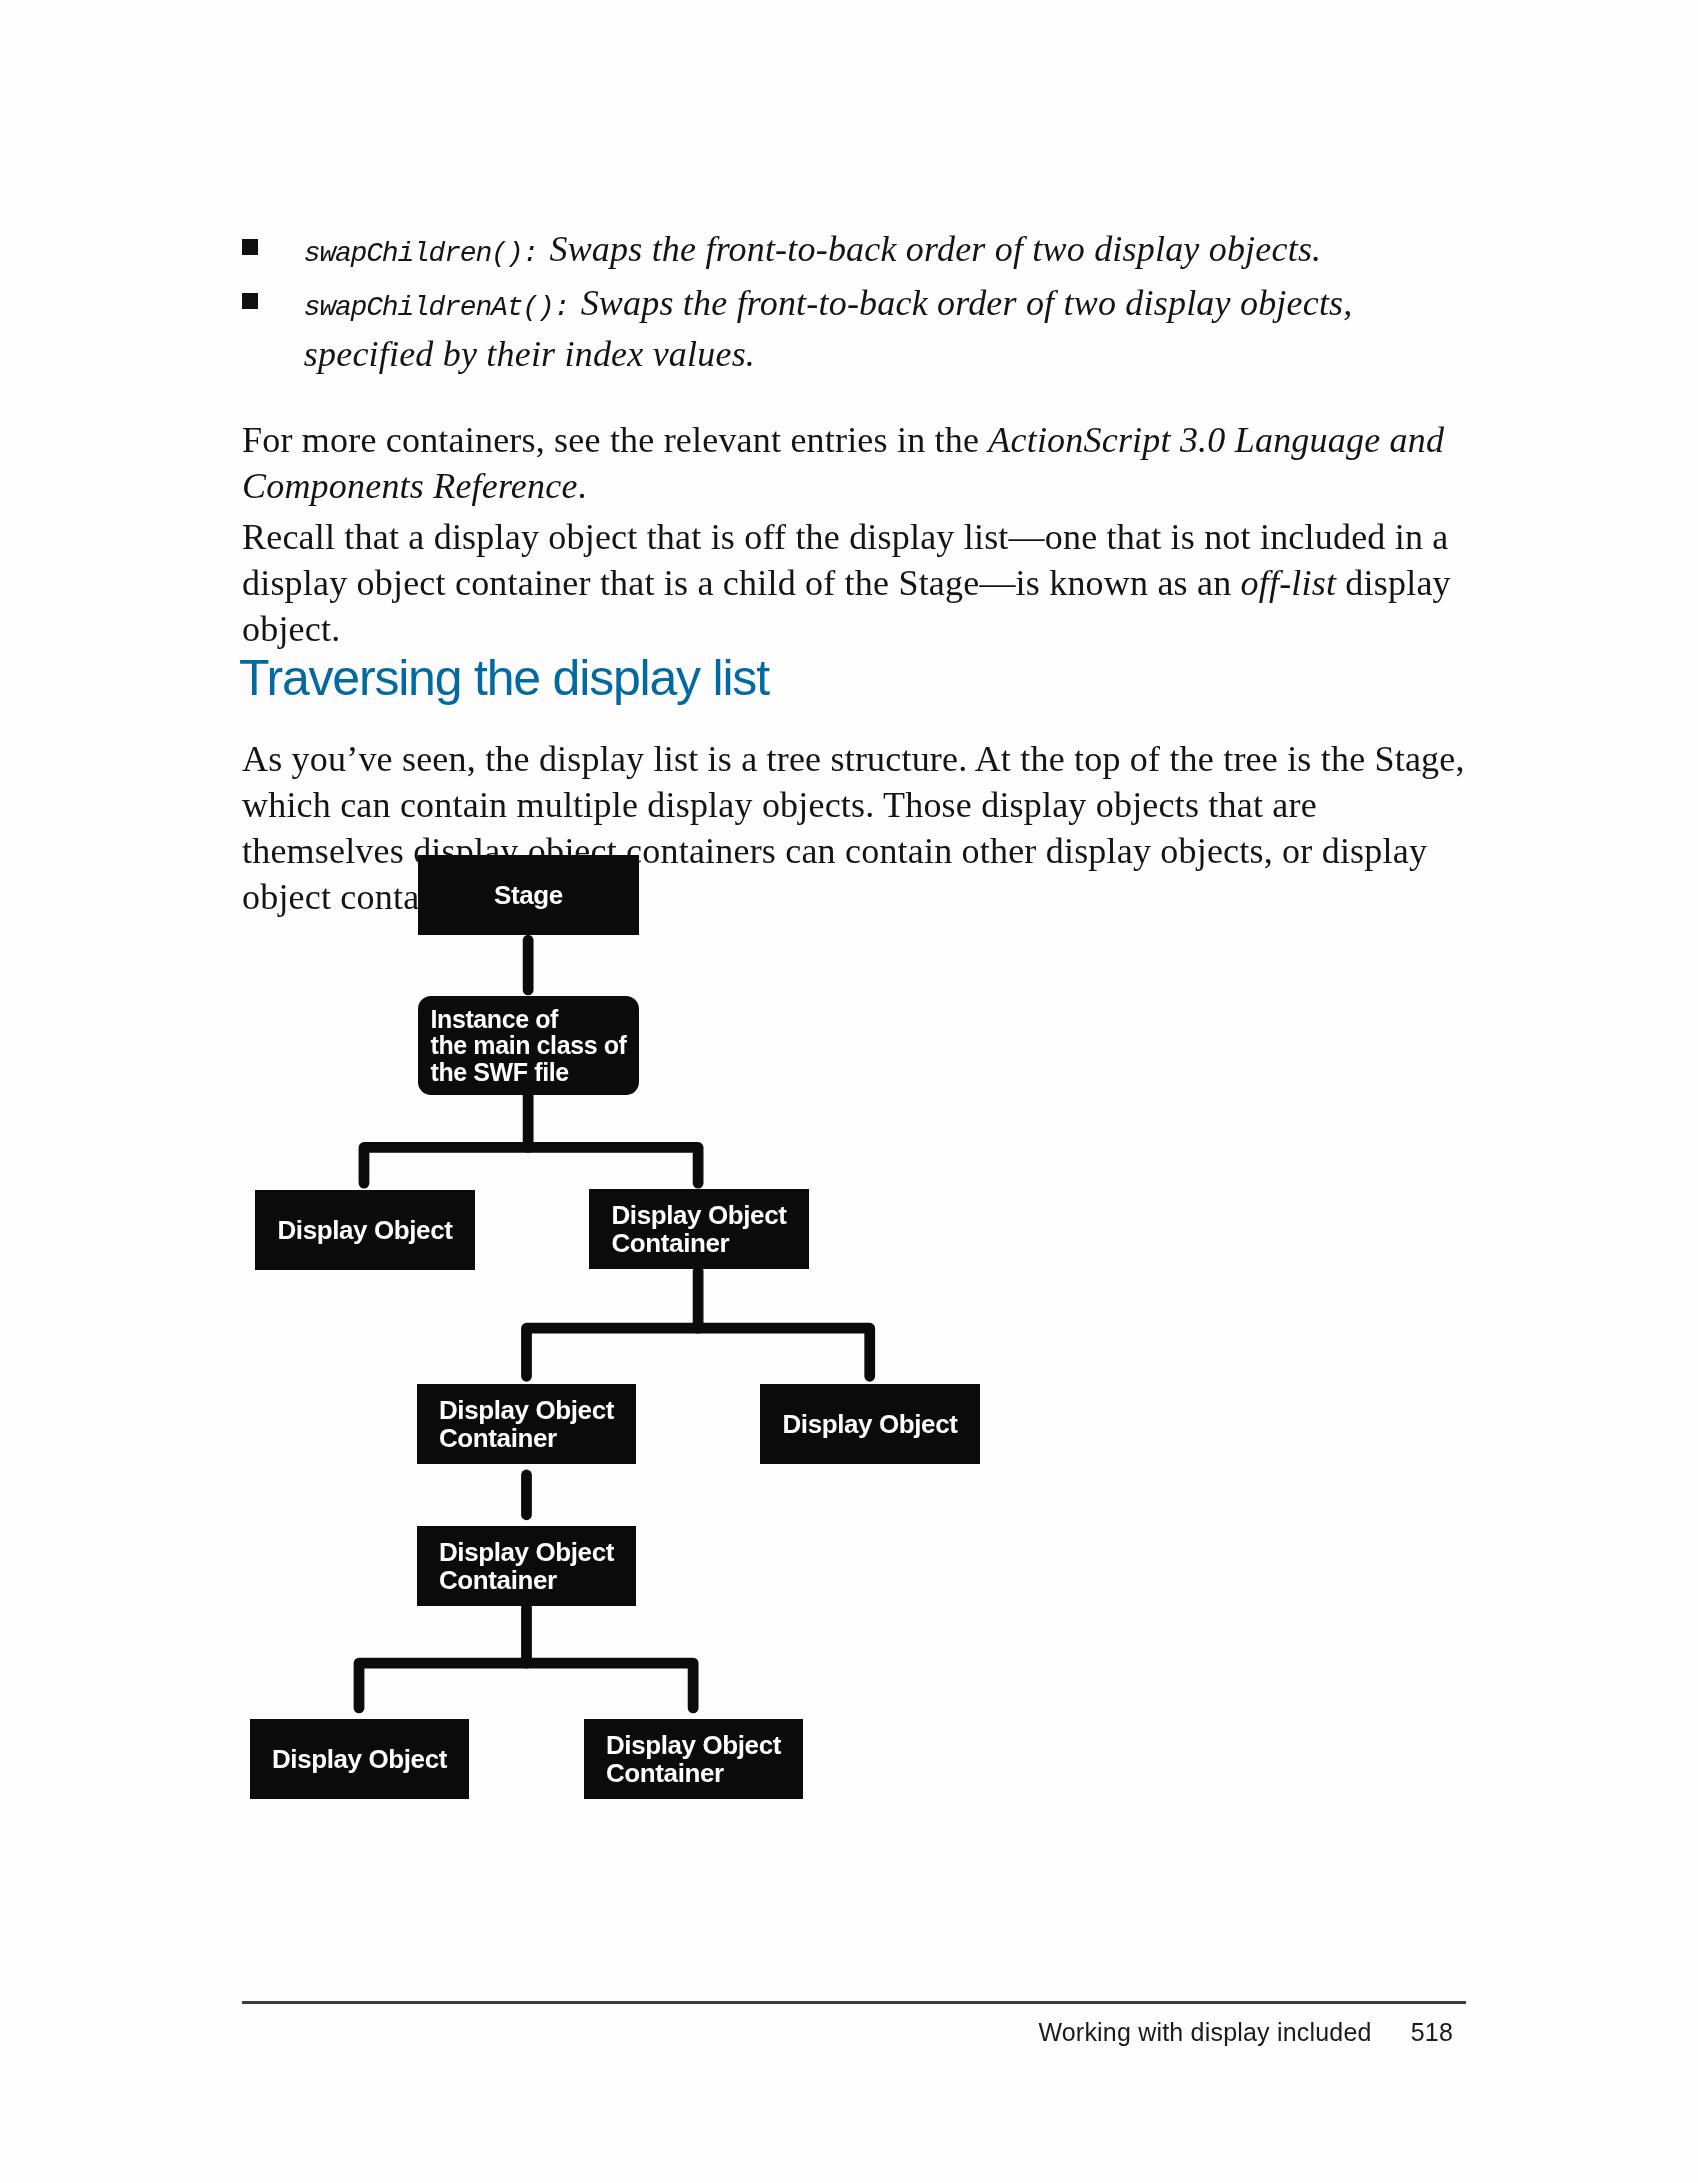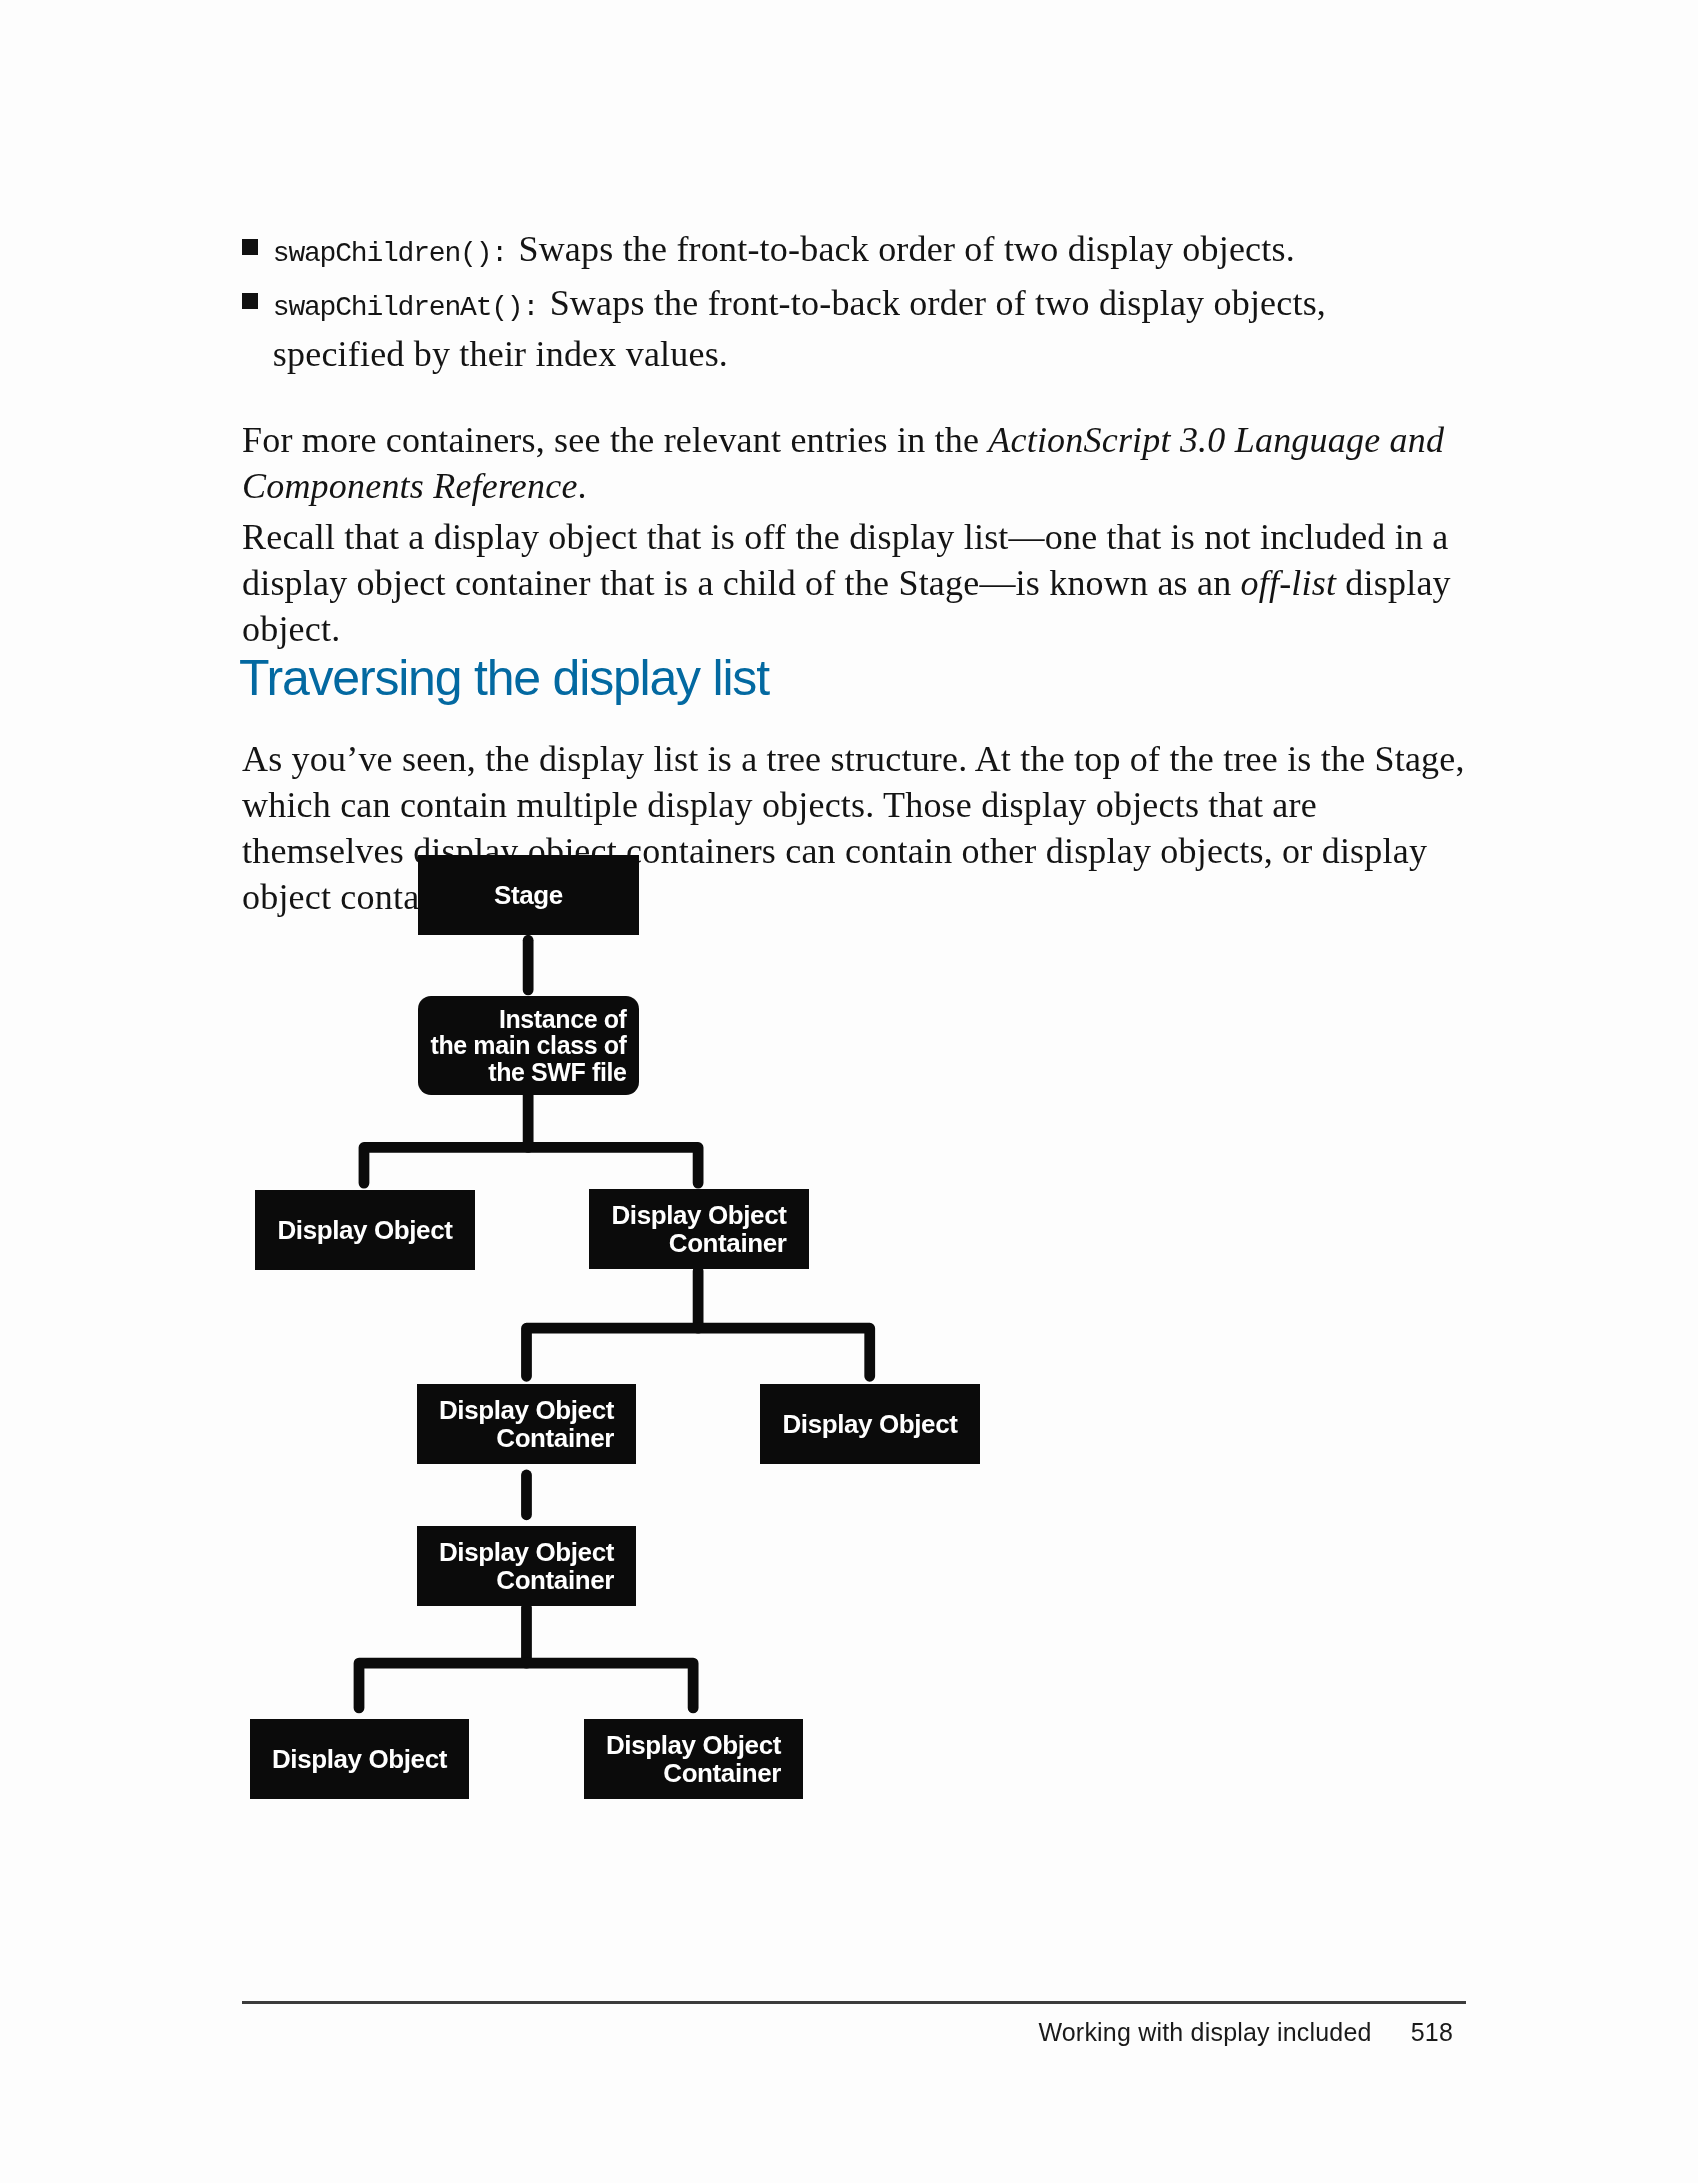--- a/index.html
+++ b/index.html
@@ -19,40 +19,40 @@
   .code{
     font-family:"Liberation Mono","DejaVu Sans Mono",monospace;
     font-size:28px;letter-spacing:-1.2px;
   }
   .bullets{left:242px;top:226px;width:1177px;}
   .bullet-item{display:flex;margin-bottom:2.5px;}
   .bullet-glyph{
     flex:0 0 auto;width:15.8px;height:15.8px;background:#111;
     margin:13.3px 0 0 0;
   }
-  .bullet-body{margin-left:15px;width:1128px;}
+  .bullet-body{margin-left:46px;width:1128px;font-style:italic;}
   .bullet-body .code{margin-right:11.6px;}
   .para-reference{left:242px;top:381px;width:1214px;}
   .para-recall{left:242px;top:478px;width:1214px;}
   .section-heading{
     left:239px;top:617px;width:1244px;
     font-family:"Liberation Sans",sans-serif;
     font-size:50px;line-height:55px;letter-spacing:-1.2px;
     font-weight:400;color:#0369a1;
   }
   .para-intro{left:242px;top:700px;width:1226px;}
 
   
   .diagram-svg{left:0;top:0;width:1698px;height:2183px;pointer-events:none;}
   .node{
     position:absolute;background:#0b0b0b;color:#fff;
     font-family:"Liberation Sans",sans-serif;font-weight:bold;
     font-size:26px;line-height:28px;letter-spacing:-0.4px;
     display:flex;align-items:center;justify-content:center;
-    text-align:right;white-space:pre-line;
+    text-align:left;white-space:pre-line;
   }
 
   
   .footer-rule{left:242px;top:2001px;width:1224px;height:2.5px;background:#3c3c3c;}
   .footer{
     left:242px;top:2018px;width:1211px;
     display:flex;justify-content:flex-end;align-items:baseline;gap:39px;
     font-family:"Liberation Sans",sans-serif;
     font-size:25px;letter-spacing:0.2px;color:#1a1a1a;
   }

